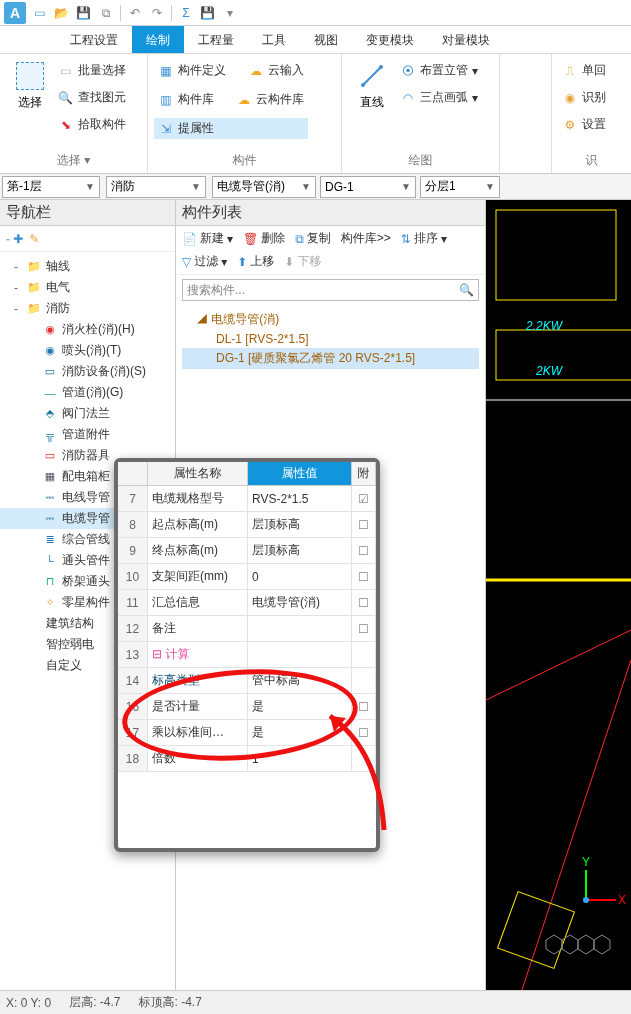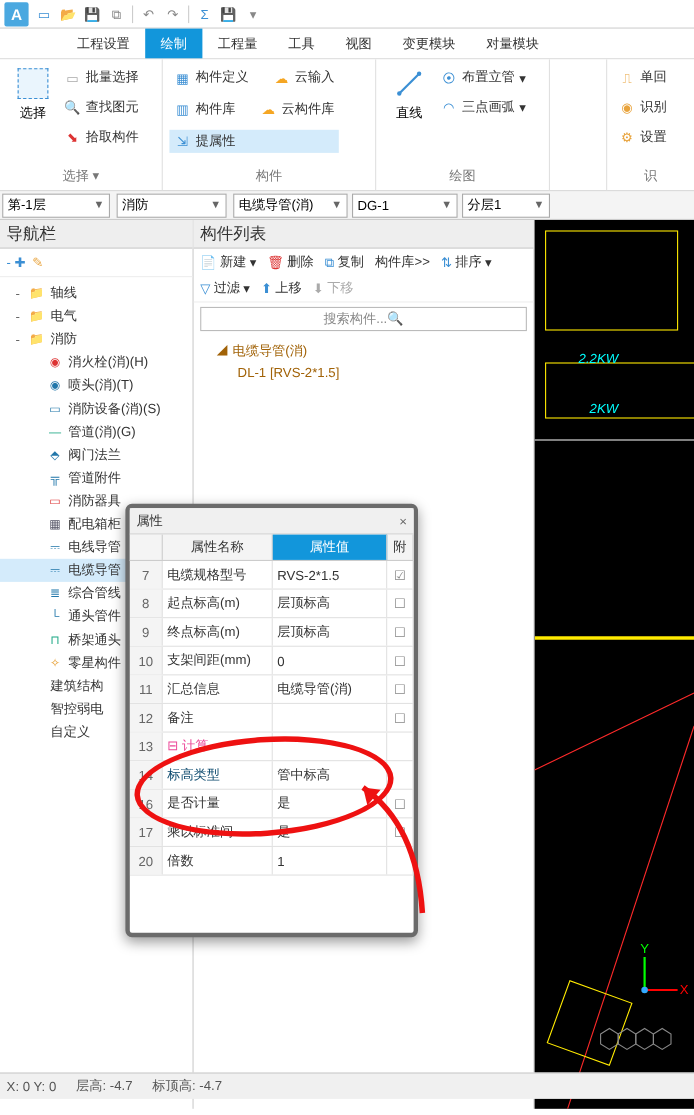--- a/index.html
+++ b/index.html
@@ -33,21 +33,21 @@
 .panel-hdr{height:26px;background:#eee;border-bottom:1px solid #ccc;display:flex;align-items:center;padding:0 6px;font-size:15px;color:#333;}
 .nav-tools{height:26px;display:flex;align-items:center;padding:0 6px;gap:6px;border-bottom:1px solid #eee;}
 .tree{flex:1;overflow:auto;padding:4px 0;}
 .tree-row{display:flex;align-items:center;gap:4px;padding:2px 4px 2px 6px;cursor:pointer;color:#333;white-space:nowrap;}
 .tree-row.sel{background:#d4ebfb;}
 .tree-row .pad{display:inline-block;}
 .tree-row .exp{width:12px;color:#666;text-align:center;}
 .tree-row .ic{width:16px;height:16px;display:inline-flex;align-items:center;justify-content:center;font-size:11px;}
 .list-tools{padding:4px 6px;border-bottom:1px solid #eee;display:flex;flex-wrap:wrap;gap:6px 10px;}
 .list-tools .tb{display:flex;align-items:center;gap:3px;cursor:pointer;color:#333;white-space:nowrap;}
-.search-box{margin:4px 6px;height:22px;border:1px solid #bbb;display:flex;align-items:center;padding:0 4px;color:#888;justify-content:center;}
+.search-box{margin:4px 6px;height:22px;border:1px solid #bbb;display:flex;align-items:center;padding:0 4px;color:#888;justify-content:space-between;}
 .component-tree{padding:4px 6px;}
 .component-tree .crow{padding:2px 0 2px 14px;color:#a16207;cursor:pointer;white-space:nowrap;}
 .component-tree .crow.lv2{padding-left:34px;}
 .component-tree .crow.sel{background:#cfe6fb;}
 .prop-float{position:absolute;left:114px;top:458px;width:266px;height:394px;background:#fff;border:4px solid #6b6b6b;border-radius:6px;box-shadow:0 4px 12px rgba(0,0,0,.4);z-index:50;display:flex;flex-direction:column;}
 .prop-title{height:24px;background:#f0f0f0;border-bottom:1px solid #ccc;display:flex;align-items:center;padding:0 6px;color:#333;font-size:12px;justify-content:space-between;}
 .prop-thead{display:flex;height:24px;border-bottom:1px solid #ccc;background:#f4f4f4;}
 .prop-thead div{border-right:1px solid #ccc;display:flex;align-items:center;justify-content:center;color:#333;}
 .th-num{width:30px;}
 .th-name{width:100px;}
@@ -58,21 +58,21 @@
 .prow>div{border-right:1px solid #e2e2e2;display:flex;align-items:center;padding:0 4px;color:#333;overflow:hidden;white-space:nowrap;}
 .prow .c-num{width:30px;justify-content:center;background:#f4f4f4;color:#666;}
 .prow .c-name{width:100px;}
 .prow .c-val{flex:1;}
 .prow .c-ext{width:24px;justify-content:center;color:#888;}
 .prow.group .c-name{color:#ec4899;}
 .prow.hl .c-name{color:#0c4a6e;}
 .red-ellipse{position:absolute;left:122px;top:670px;width:236px;height:90px;border:5px solid #e11;border-radius:50%;z-index:60;pointer-events:none;transform:rotate(-4deg);}
 .red-arrow{position:absolute;left:324px;top:710px;z-index:60;pointer-events:none;}
 .canvas-col svg{position:absolute;inset:0;}
-.status{position:absolute;left:0;bottom:15px;width:631px;height:24px;background:#f0f0f0;border-top:1px solid #ccc;display:flex;align-items:center;padding:0 6px;color:#555;gap:18px;}
+.status{position:absolute;left:0;bottom:0;width:631px;height:24px;background:#f0f0f0;border-top:1px solid #ccc;display:flex;align-items:center;padding:0 6px;color:#555;gap:18px;}
 svg{overflow:visible;}
 </style>
 </head>
 <body>
 
 <div class="qat">
   <div class="app-logo">A</div>
   <span class="ico bl">▭</span>
   <span class="ico gn">📂</span>
   <span class="ico bl">💾</span>
@@ -379,20 +379,21 @@
           <span>下移</span>
         </div>
     </div>
     <div class="search-box">
       <span>搜索构件...</span>
       <span>🔍</span>
     </div>
     <div class="component-tree">
       <div class="crow">◢ <span>电缆导管(消)</span></div>
       <div class="crow lv2">DL-1 [RVS-2*1.5]</div>
+      <div class="crow lv2 sel">DG-1 [硬质聚氯乙烯管 20 RVS-2*1.5]</div>
     </div>
   </div>
 
   <div class="canvas-col">
     <svg width="145" height="808">
       <rect x="10" y="10" width="120" height="90" fill="none" stroke="#ffea00" stroke-width="1"></rect>
       <rect x="10" y="130" width="200" height="50" fill="none" stroke="#ffea00" stroke-width="1"></rect>
       <line x1="0" y1="200" x2="145" y2="200" stroke="#fff" stroke-width="1"></line>
       <line x1="0" y1="380" x2="145" y2="380" stroke="#ffea00" stroke-width="3"></line>
       <line x1="0" y1="500" x2="145" y2="430" stroke="#ff2a2a" stroke-width="1"></line>
@@ -411,24 +412,20 @@
         <path d="M60 740 l8 -5 l8 5 l0 9 l-8 5 l-8 -5 z"></path>
         <path d="M76 740 l8 -5 l8 5 l0 9 l-8 5 l-8 -5 z"></path>
         <path d="M92 740 l8 -5 l8 5 l0 9 l-8 5 l-8 -5 z"></path>
         <path d="M108 740 l8 -5 l8 5 l0 9 l-8 5 l-8 -5 z"></path>
       </g>
     </svg>
   </div>
 </div>
 
 <div class="prop-float">
-  <div class="prop-title">
-    <span>属性</span>
-    <span style="cursor:pointer;color:#666">×</span>
-  </div>
   <div class="prop-thead">
     <div class="th-num"></div>
     <div class="th-name">属性名称</div>
     <div class="th-val">属性值</div>
     <div class="th-ext">附</div>
   </div>
   <div class="prop-rows" id="prop-rows">
       <div class="prow">
         <div class="c-num">7</div>
         <div class="c-name">电缆规格型号</div>
@@ -483,21 +480,21 @@
         <div class="c-val">是</div>
         <div class="c-ext">☐</div>
       </div>
       <div class="prow">
         <div class="c-num">17</div>
         <div class="c-name">乘以标准间…</div>
         <div class="c-val">是</div>
         <div class="c-ext">☐</div>
       </div>
       <div class="prow">
-        <div class="c-num">20</div>
+        <div class="c-num">18</div>
         <div class="c-name">倍数</div>
         <div class="c-val">1</div>
         <div class="c-ext"></div>
       </div>
     </div>
 </div>
 
 <div class="red-ellipse"></div>
 <svg class="red-arrow" width="80" height="130">
   <path d="M60 120 Q 55 40 6 6" fill="none" stroke="#e11" stroke-width="5"></path>

